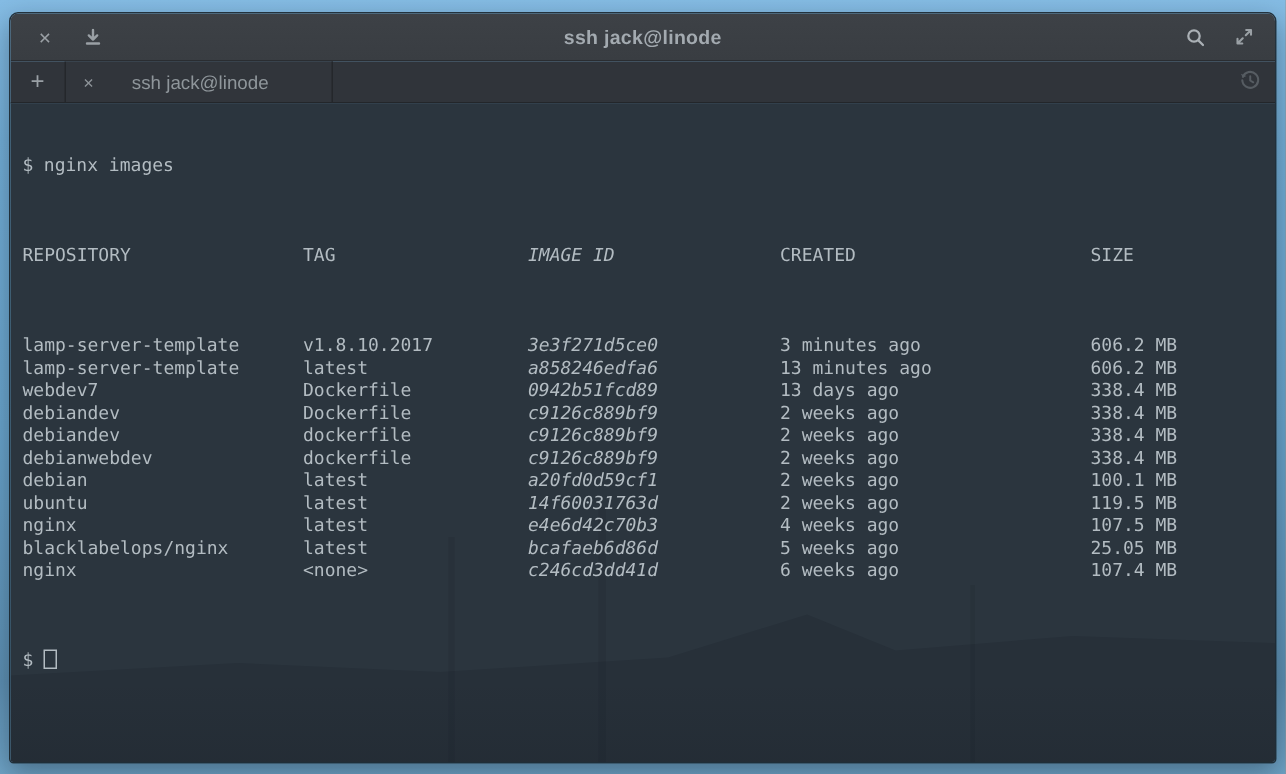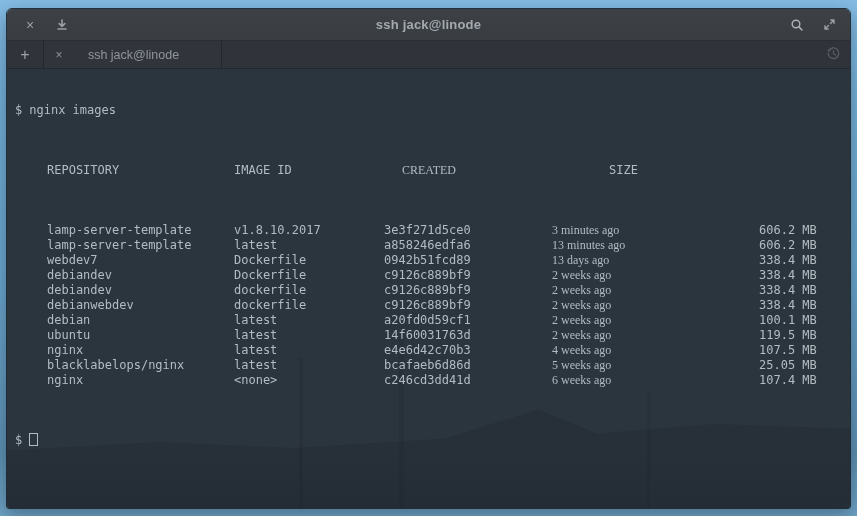--- a/index.html
+++ b/index.html
@@ -95,24 +95,24 @@
 
   .term-text {
     position: relative;
     padding: 4px 0 0 8px;
     font-family: "DejaVu Sans Mono", "Liberation Mono", monospace;
     font-size: 12px; line-height: 15px;
     color: #b3bcc2;
     white-space: pre;
   }
   .tline { display: flex; }
-  .c-repo    { width: 187px; flex: 0 0 187px; margin-left: 32px; }
+  .c-repo    { width: 187px; flex: 0 0 187px; }
   .c-tag     { width: 150px; flex: 0 0 150px; }
-  .c-id      { width: 168px; flex: 0 0 168px; }
-  .c-created { width: 163px; flex: 0 0 163px; font-family: Liberation Serif, serif; }
+  .c-id      { width: 168px; flex: 0 0 168px; font-style: italic; }
+  .c-created { width: 163px; flex: 0 0 163px; }
   .c-size    { flex: 1; margin-left: 44px; }
   .prompt-char { margin-right: 7px; }
   .cursor {
     display: inline-block; width: 9px; height: 13px;
     border: 1px solid #b3bcc2; background: transparent;
     vertical-align: -2px;
   }
 </style>
 </head>
 <body>
@@ -182,20 +182,21 @@
         <div class="spire3"></div>
       <div class="ridge"></div>
       <div class="haze"></div>
     </div>
 
     <div class="term-text">
       <div class="tline"><span class="prompt-char">$</span><span>nginx images</span></div>
 
       <div class="tline">
         <span class="c-repo">REPOSITORY</span>
+        <span class="c-tag">TAG</span>
         <span class="c-id">IMAGE ID</span>
         <span class="c-created">CREATED</span>
         <span class="c-size">SIZE</span>
       </div>
 
       <div><div class="tline"><span class="c-repo">lamp-server-template</span><span class="c-tag">v1.8.10.2017</span><span class="c-id">3e3f271d5ce0</span><span class="c-created">3 minutes ago</span><span class="c-size">606.2 MB</span></div><div class="tline"><span class="c-repo">lamp-server-template</span><span class="c-tag">latest</span><span class="c-id">a858246edfa6</span><span class="c-created">13 minutes ago</span><span class="c-size">606.2 MB</span></div><div class="tline"><span class="c-repo">webdev7</span><span class="c-tag">Dockerfile</span><span class="c-id">0942b51fcd89</span><span class="c-created">13 days ago</span><span class="c-size">338.4 MB</span></div><div class="tline"><span class="c-repo">debiandev</span><span class="c-tag">Dockerfile</span><span class="c-id">c9126c889bf9</span><span class="c-created">2 weeks ago</span><span class="c-size">338.4 MB</span></div><div class="tline"><span class="c-repo">debiandev</span><span class="c-tag">dockerfile</span><span class="c-id">c9126c889bf9</span><span class="c-created">2 weeks ago</span><span class="c-size">338.4 MB</span></div><div class="tline"><span class="c-repo">debianwebdev</span><span class="c-tag">dockerfile</span><span class="c-id">c9126c889bf9</span><span class="c-created">2 weeks ago</span><span class="c-size">338.4 MB</span></div><div class="tline"><span class="c-repo">debian</span><span class="c-tag">latest</span><span class="c-id">a20fd0d59cf1</span><span class="c-created">2 weeks ago</span><span class="c-size">100.1 MB</span></div><div class="tline"><span class="c-repo">ubuntu</span><span class="c-tag">latest</span><span class="c-id">14f60031763d</span><span class="c-created">2 weeks ago</span><span class="c-size">119.5 MB</span></div><div class="tline"><span class="c-repo">nginx</span><span class="c-tag">latest</span><span class="c-id">e4e6d42c70b3</span><span class="c-created">4 weeks ago</span><span class="c-size">107.5 MB</span></div><div class="tline"><span class="c-repo">blacklabelops/nginx</span><span class="c-tag">latest</span><span class="c-id">bcafaeb6d86d</span><span class="c-created">5 weeks ago</span><span class="c-size">25.05 MB</span></div><div class="tline"><span class="c-repo">nginx</span><span class="c-tag">&lt;none&gt;</span><span class="c-id">c246cd3dd41d</span><span class="c-created">6 weeks ago</span><span class="c-size">107.4 MB</span></div></div>
 
       <div class="tline"><span class="prompt-char">$</span><span class="cursor"></span></div>
     </div>
   </div>

